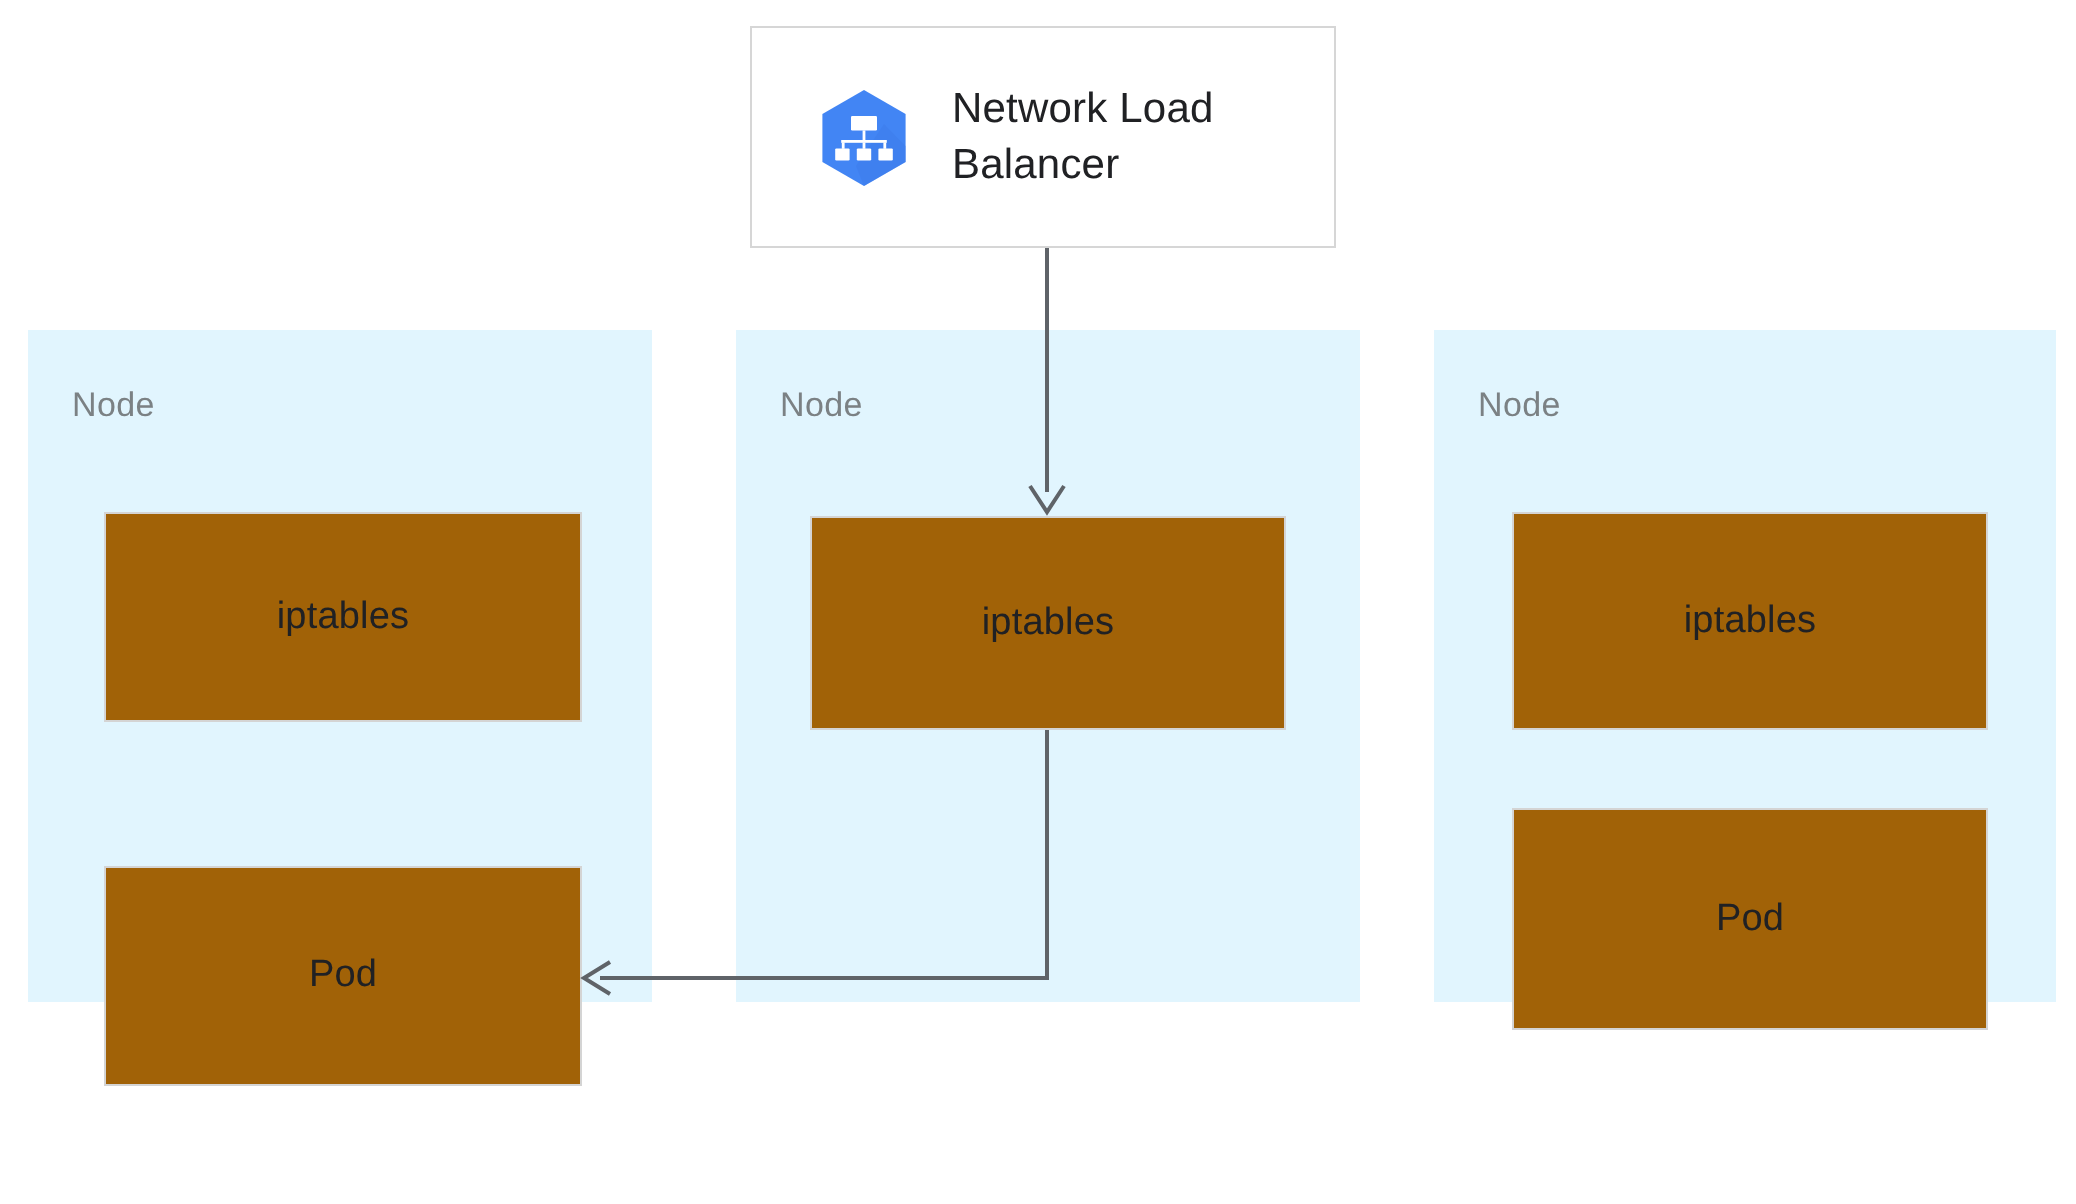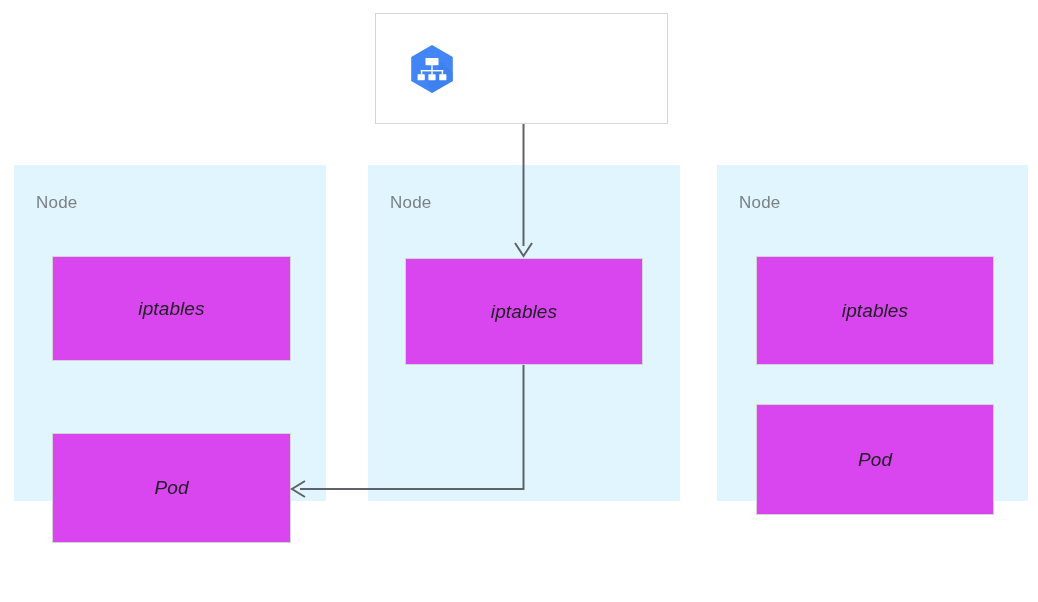--- a/index.html
+++ b/index.html
@@ -65,27 +65,26 @@
     left: 22px;
     top: 28px;
     font-size: 17px;
     color: #7b8184;
     letter-spacing: 0.2px;
   }
 
   
   .box {
     position: absolute;
-    background: #d946ef;
+    background: #a16207;
     border: 1px solid #d4d4d4;
     box-sizing: border-box;
     display: flex;
     align-items: center;
     justify-content: center;
-    font-style: italic;
   }
   .box-label {
     font-size: 19px;
     color: #202124;
     letter-spacing: 0.1px;
   }
 
   
   .n0 .box.iptables { left: 38px;  top: 91px;  width: 239px; height: 105px; }
   .n0 .box.pod      { left: 38px;  top: 268px; width: 239px; height: 110px; }
@@ -119,20 +118,21 @@
         <rect x="25.3" y="22.2" width="1.4" height="5.4"></rect>
         <rect x="14.6" y="27.0" width="22.8" height="1.4"></rect>
         <rect x="14.9" y="28.2" width="1.4" height="3.2"></rect>
         <rect x="25.3" y="28.2" width="1.4" height="3.2"></rect>
         <rect x="35.7" y="28.2" width="1.4" height="3.2"></rect>
         <rect x="11.6" y="31.2" width="7.2" height="6" rx="0.6"></rect>
         <rect x="22.4" y="31.2" width="7.2" height="6" rx="0.6"></rect>
         <rect x="33.2" y="31.2" width="7.2" height="6" rx="0.6"></rect>
       </g>
     </svg>
+    <div class="lb-label">Network Load Balancer</div>
   </div>
 
   <div class="node-panel n0">
     <div class="node-title">Node</div>
     <div class="box iptables">
       <span class="box-label">iptables</span>
     </div>
     <div class="box pod">
       <span class="box-label">Pod</span>
     </div>

